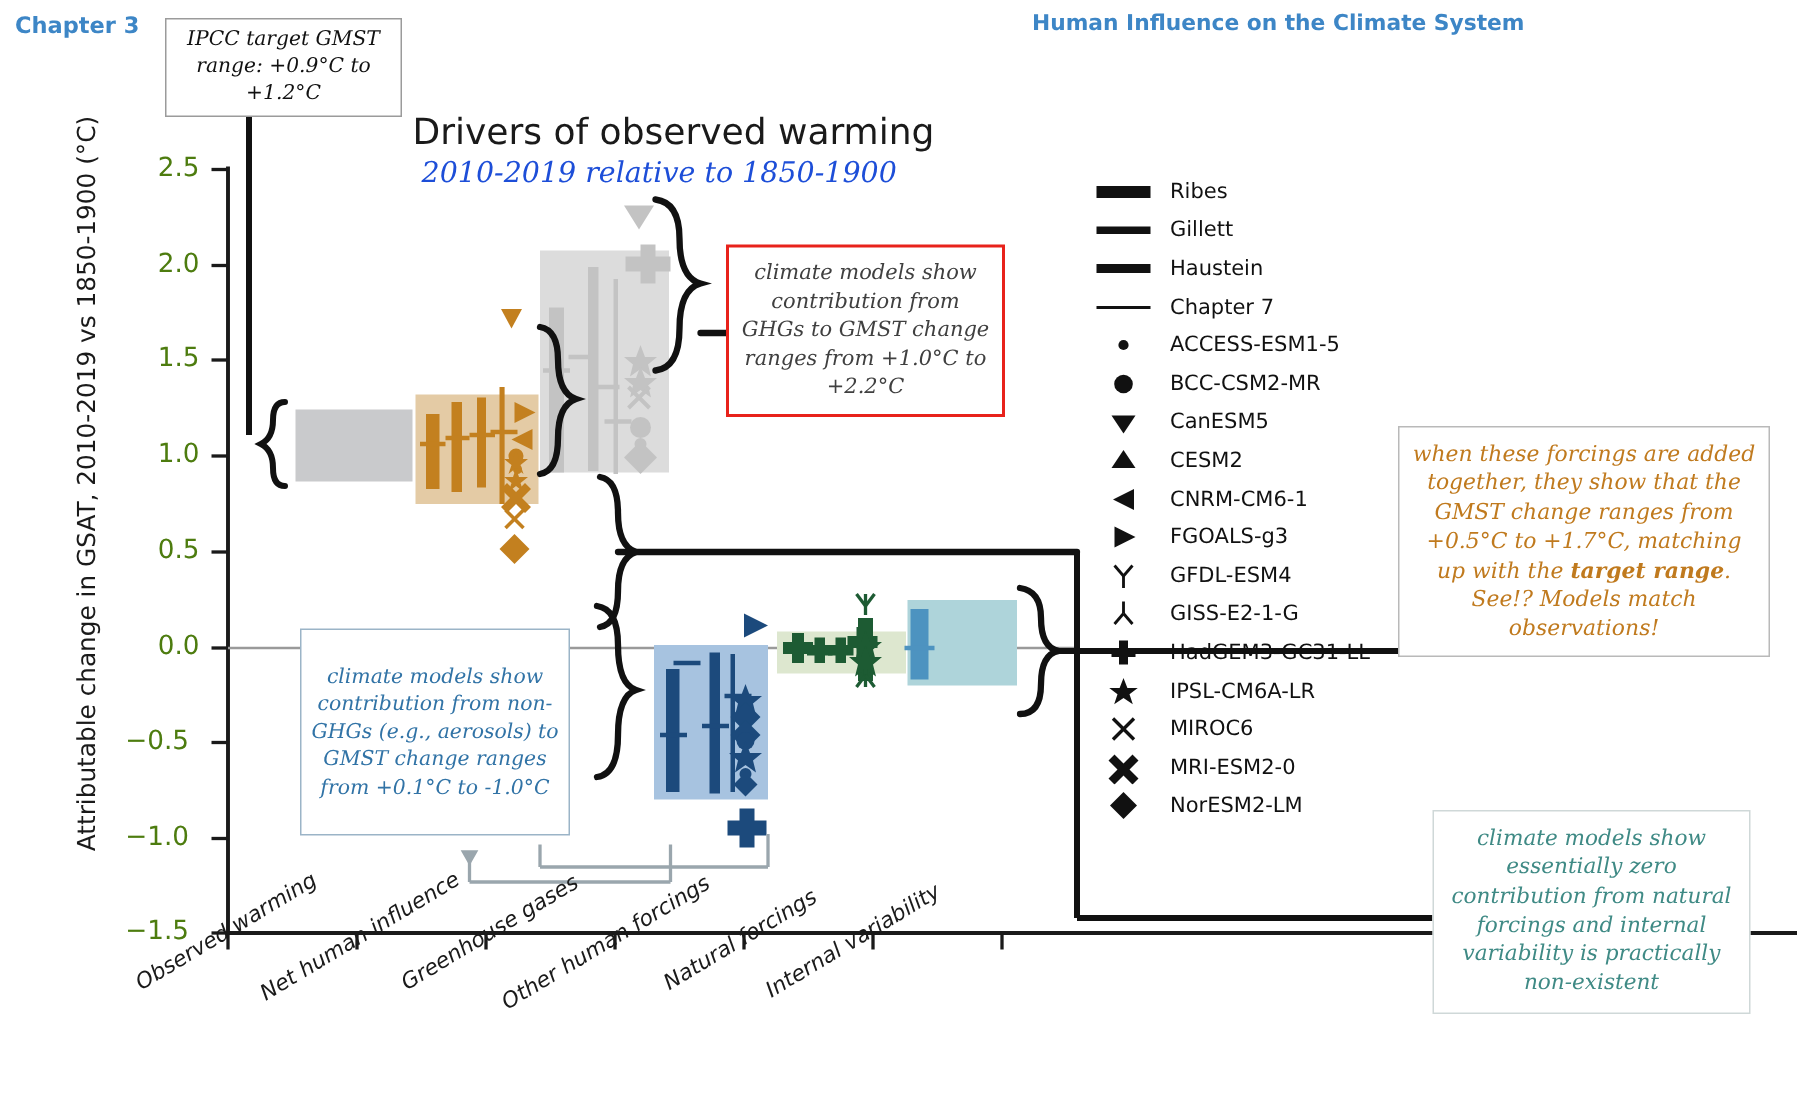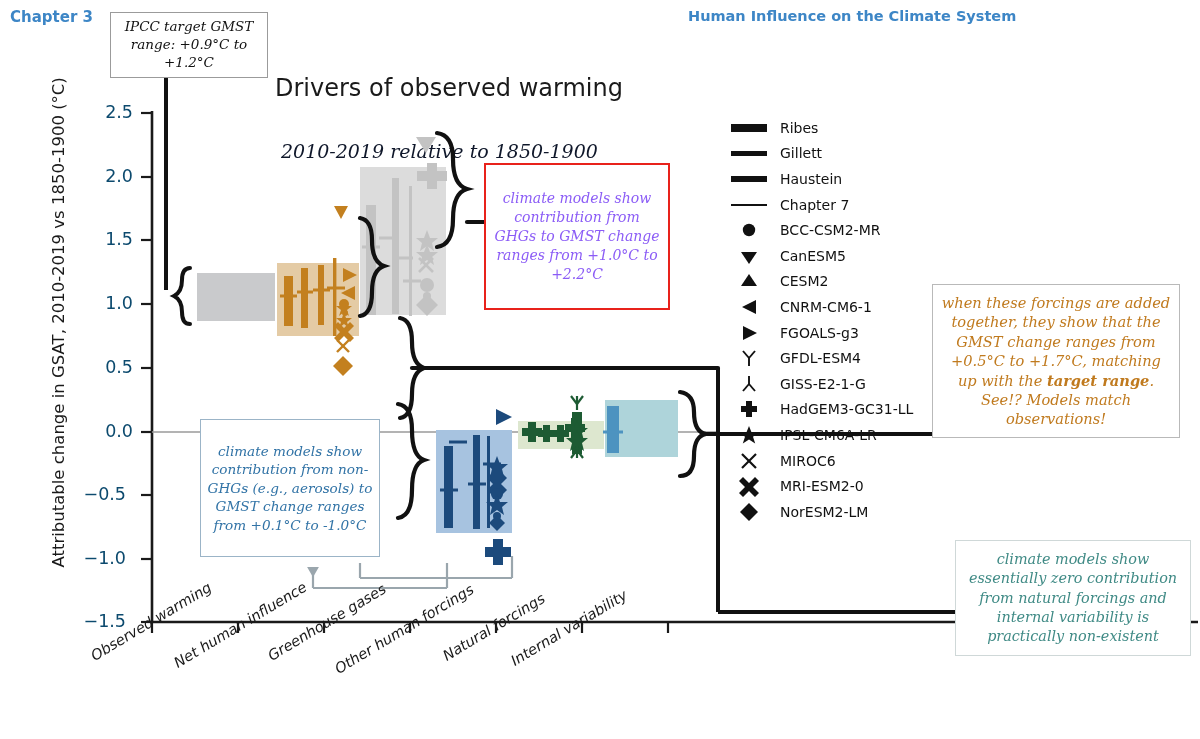--- a/index.html
+++ b/index.html
@@ -5,34 +5,34 @@
   html,body{margin:0;padding:0;}
   body{width:1200px;height:739px;background:#ffffff;font-family:"DejaVu Sans",sans-serif;overflow:hidden;position:relative;}
   .abs{position:absolute;}
 
   
   #chapter-label{left:10px;top:8px;font-family:"DejaVu Sans",sans-serif;font-size:15px;font-weight:bold;color:#3d86c6;letter-spacing:0px;}
   #header-title{left:688px;top:8px;font-size:14.5px;font-weight:bold;color:#3d86c6;}
 
   
   #chart-title{left:275px;top:74px;font-size:24px;color:#1a1a1a;font-family:"DejaVu Sans",sans-serif;white-space:nowrap;text-align:center;}
-  #chart-subtitle{left:281px;top:104px;font-size:19px;color:#0f172a;font-family:"DejaVu Serif",serif;font-style:italic;white-space:nowrap;margin-top:36px;}
+  #chart-subtitle{left:281px;top:104px;font-size:19px;color:#1d4ed8;font-family:"DejaVu Serif",serif;font-style:italic;white-space:nowrap;}
 
   
   #ylabel{left:-182px;top:318px;width:480px;text-align:center;font-size:16.5px;color:#1a1a1a;transform:rotate(-90deg);transform-origin:center center;white-space:nowrap;}
-  .ytick-label{font-size:17.5px;color:#0c4a6e;text-align:right;width:60px;}
+  .ytick-label{font-size:17.5px;color:#4d7c0f;text-align:right;width:60px;}
   .xtick-label{font-size:14.5px;color:#1a1a1a;font-style:italic;white-space:nowrap;transform:rotate(-31deg);transform-origin:left top;}
 
   
   .annbox{position:absolute;background:#fff;text-align:center;font-family:"DejaVu Serif",serif;font-style:italic;box-sizing:border-box;}
   #ann-target{left:110px;top:12px;width:158px;padding:5px 4px;border:1.2px solid #9b9b9b;font-size:13.5px;line-height:1.33;color:#111;}
-  #ann-ghg{left:484px;top:163px;width:186px;padding:24px 6px;border:2.4px solid #e8221b;font-size:14px;line-height:1.36;color:#8b5cf6;}
+  #ann-ghg{left:484px;top:163px;width:186px;padding:8px 6px;border:2.4px solid #e8221b;font-size:14px;line-height:1.36;color:#404040;}
   #ann-nonghg{left:200px;top:419px;width:180px;padding:22px 6px;border:1.2px solid #9bb4c7;font-size:13.6px;line-height:1.36;color:#3173a6;}
   #ann-sum{left:932px;top:284px;width:248px;padding:8px 8px;border:1.2px solid #b9b9b9;font-size:14.6px;line-height:1.33;color:#c07a1e;}
-  #ann-natural{left:955px;top:540px;width:236px;padding:9px 8px;border:1.2px solid #cfd8d8;font-size:14.4px;line-height:1.34;color:#3f8a85;}
+  #ann-natural{left:955px;top:540px;width:212px;padding:9px 8px;border:1.2px solid #cfd8d8;font-size:14.4px;line-height:1.34;color:#3f8a85;}
 
   
   #legend{position:absolute;left:718px;top:115px;}
   .legend-row{display:flex;align-items:center;height:25.6px;}
   .legend-key{width:62px;display:flex;align-items:center;justify-content:center;flex:none;}
   .legend-text{font-size:14px;color:#111;white-space:nowrap;}
   .lk-line{background:#111;}
 </style>
 </head>
 <body>
@@ -271,20 +271,28 @@
     <span class="legend-text">Haustein</span>
   </div>
 
   <div class="legend-row">
     <span class="legend-key">
       <span class="lk-line" style="width:36px;height:2px;display:block;"></span>
     </span>
     <span class="legend-text">Chapter 7</span>
   </div>
 
+  <div class="legend-row">
+    <span class="legend-key">
+      <svg width="22" height="22">
+          <circle cx="11" cy="11" r="3.4" fill="#111"></circle>
+        </svg>
+    </span>
+    <span class="legend-text">ACCESS-ESM1-5</span>
+  </div>
 
   <div class="legend-row">
     <span class="legend-key">
       <svg width="22" height="22">
           <circle cx="11" cy="11" r="6.2" fill="#111"></circle>
         </svg>
     </span>
     <span class="legend-text">BCC-CSM2-MR</span>
   </div>
 

